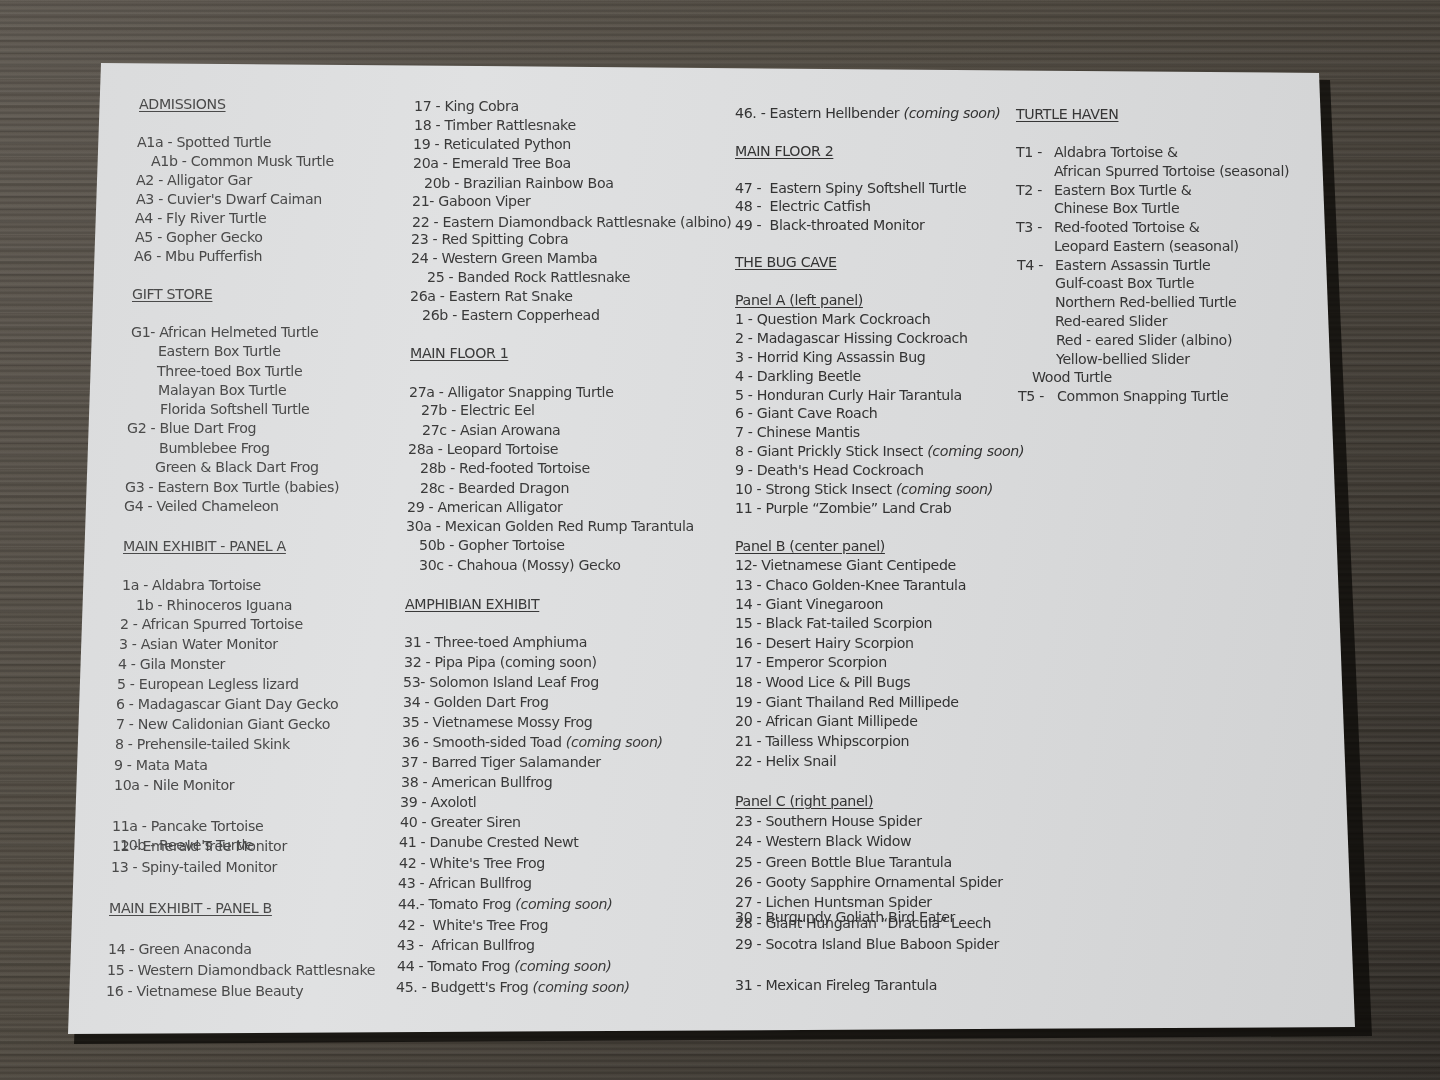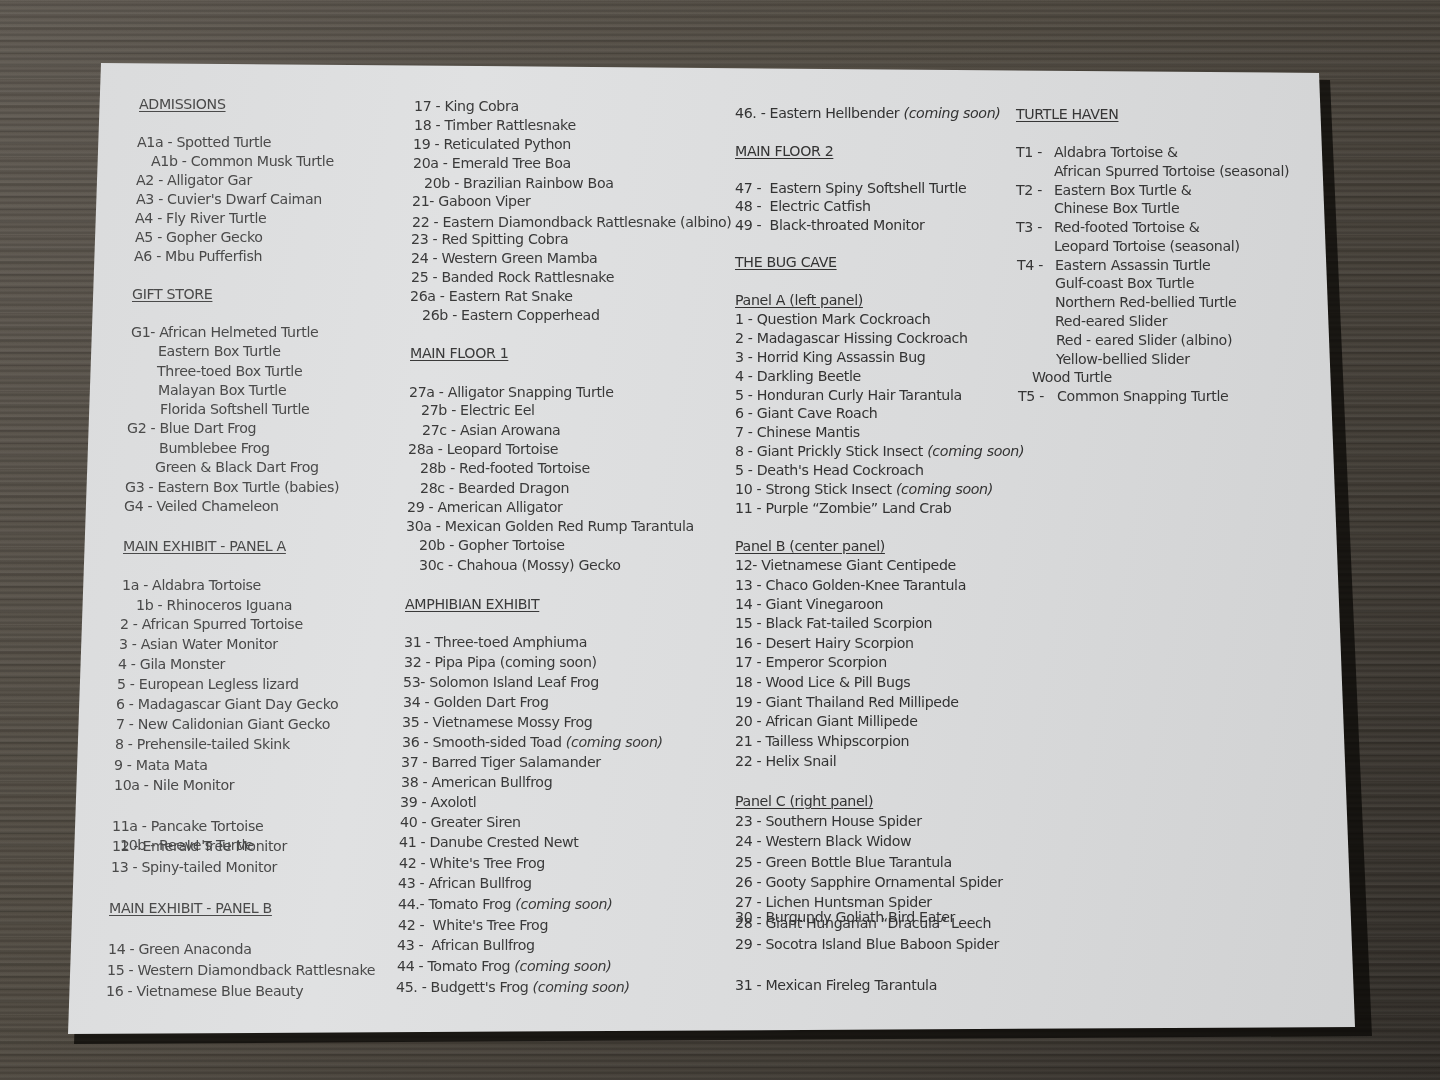--- a/index.html
+++ b/index.html
@@ -85,34 +85,34 @@
 <div class="col c2">
   <div class="line" style="left:414px;top:97px">17 - King Cobra</div>
   <div class="line" style="left:414px;top:116px">18 - Timber Rattlesnake</div>
   <div class="line" style="left:413px;top:135px">19 - Reticulated Python</div>
   <div class="line" style="left:413px;top:154px">20a - Emerald Tree Boa</div>
   <div class="line" style="left:424px;top:174px">20b - Brazilian Rainbow Boa</div>
   <div class="line" style="left:412px;top:192px">21- Gaboon Viper</div>
   <div class="line" style="left:412px;top:213px">22 - Eastern Diamondback Rattlesnake (albino)</div>
   <div class="line" style="left:411px;top:230px">23 - Red Spitting Cobra</div>
   <div class="line" style="left:411px;top:249px">24 - Western Green Mamba</div>
-  <div class="line" style="left:411px;top:268px">25 - Banded Rock Rattlesnake</div>
+  <div class="line" style="left:427px;top:268px">25 - Banded Rock Rattlesnake</div>
   <div class="line" style="left:410px;top:287px">26a - Eastern Rat Snake</div>
   <div class="line" style="left:422px;top:306px">26b - Eastern Copperhead</div>
 
   <div class="line heading" style="left:410px;top:344px">MAIN FLOOR 1</div>
   <div class="line" style="left:409px;top:383px">27a - Alligator Snapping Turtle</div>
   <div class="line" style="left:421px;top:401px">27b - Electric Eel</div>
   <div class="line" style="left:422px;top:421px">27c - Asian Arowana</div>
   <div class="line" style="left:408px;top:440px">28a - Leopard Tortoise</div>
   <div class="line" style="left:420px;top:459px">28b - Red-footed Tortoise</div>
   <div class="line" style="left:420px;top:479px">28c - Bearded Dragon</div>
   <div class="line" style="left:407px;top:498px">29 - American Alligator</div>
   <div class="line" style="left:406px;top:517px">30a - Mexican Golden Red Rump Tarantula</div>
-  <div class="line" style="left:419px;top:536px">20b - Gopher Tortoise</div>
+  <div class="line" style="left:419px;top:536px">50b - Gopher Tortoise</div>
   <div class="line" style="left:419px;top:556px">30c - Chahoua (Mossy) Gecko</div>
 
   <div class="line heading" style="left:405px;top:595px">AMPHIBIAN EXHIBIT</div>
   <div class="line" style="left:404px;top:633px">31 - Three-toed Amphiuma</div>
   <div class="line" style="left:404px;top:653px">32 - Pipa Pipa (coming soon)</div>
   <div class="line" style="left:403px;top:673px">53- Solomon Island Leaf Frog</div>
   <div class="line" style="left:403px;top:693px">34 - Golden Dart Frog</div>
   <div class="line" style="left:402px;top:713px">35 - Vietnamese Mossy Frog</div>
   <div class="line" style="left:402px;top:733px"><span>36 - Smooth-sided Toad</span> <span class="note">(coming soon)</span></div>
   <div class="line" style="left:401px;top:753px">37 - Barred Tiger Salamander</div>
@@ -141,21 +141,21 @@
 
   <div class="line heading" style="left:735px;top:291px">Panel A (left panel)</div>
   <div class="line" style="left:735px;top:310px">1 - Question Mark Cockroach</div>
   <div class="line" style="left:735px;top:329px">2 - Madagascar Hissing Cockroach</div>
   <div class="line" style="left:735px;top:348px">3 - Horrid King Assassin Bug</div>
   <div class="line" style="left:735px;top:367px">4 - Darkling Beetle</div>
   <div class="line" style="left:735px;top:386px">5 - Honduran Curly Hair Tarantula</div>
   <div class="line" style="left:735px;top:404px">6 - Giant Cave Roach</div>
   <div class="line" style="left:735px;top:423px">7 - Chinese Mantis</div>
   <div class="line" style="left:735px;top:442px"><span>8 - Giant Prickly Stick Insect</span> <span class="note">(coming soon)</span></div>
-  <div class="line" style="left:735px;top:461px">5 - Death's Head Cockroach</div>
+  <div class="line" style="left:735px;top:461px">9 - Death's Head Cockroach</div>
   <div class="line" style="left:735px;top:480px"><span>10 - Strong Stick Insect</span> <span class="note">(coming soon)</span></div>
   <div class="line" style="left:735px;top:499px">11 - Purple “Zombie” Land Crab</div>
 
   <div class="line heading" style="left:735px;top:537px">Panel B (center panel)</div>
   <div class="line" style="left:735px;top:556px">12- Vietnamese Giant Centipede</div>
   <div class="line" style="left:735px;top:576px">13 - Chaco Golden-Knee Tarantula</div>
   <div class="line" style="left:735px;top:595px">14 - Giant Vinegaroon</div>
   <div class="line" style="left:735px;top:614px">15 - Black Fat-tailed Scorpion</div>
   <div class="line" style="left:735px;top:634px">16 - Desert Hairy Scorpion</div>
   <div class="line" style="left:735px;top:653px">17 - Emperor Scorpion</div>
@@ -183,21 +183,21 @@
   <div class="line" style="left:1016px;top:143px">T1 -</div>
   <div class="line" style="left:1054px;top:143px">Aldabra Tortoise &amp;</div>
   <div class="line" style="left:1054px;top:162px">African Spurred Tortoise (seasonal)</div>
 
   <div class="line" style="left:1016px;top:181px">T2 -</div>
   <div class="line" style="left:1054px;top:181px">Eastern Box Turtle &amp;</div>
   <div class="line" style="left:1054px;top:199px">Chinese Box Turtle</div>
 
   <div class="line" style="left:1016px;top:218px">T3 -</div>
   <div class="line" style="left:1054px;top:218px">Red-footed Tortoise &amp;</div>
-  <div class="line" style="left:1054px;top:237px">Leopard Tortoise (seasonal)</div>
+  <div class="line" style="left:1054px;top:237px">Leopard Eastern (seasonal)</div>
 
   <div class="line" style="left:1017px;top:256px">T4 -</div>
   <div class="line" style="left:1055px;top:256px">Eastern Assassin Turtle</div>
   <div class="line" style="left:1055px;top:274px">Gulf-coast Box Turtle</div>
   <div class="line" style="left:1055px;top:293px">Northern Red-bellied Turtle</div>
   <div class="line" style="left:1055px;top:312px">Red-eared Slider</div>
   <div class="line" style="left:1056px;top:331px">Red - eared Slider (albino)</div>
   <div class="line" style="left:1056px;top:350px">Yellow-bellied Slider</div>
   <div class="line" style="left:1032px;top:368px">Wood Turtle</div>
 

